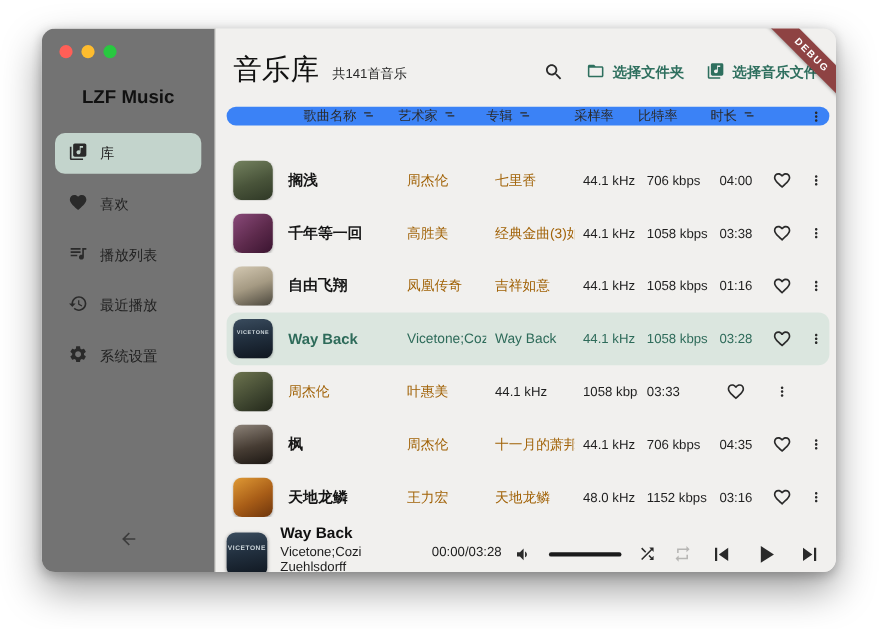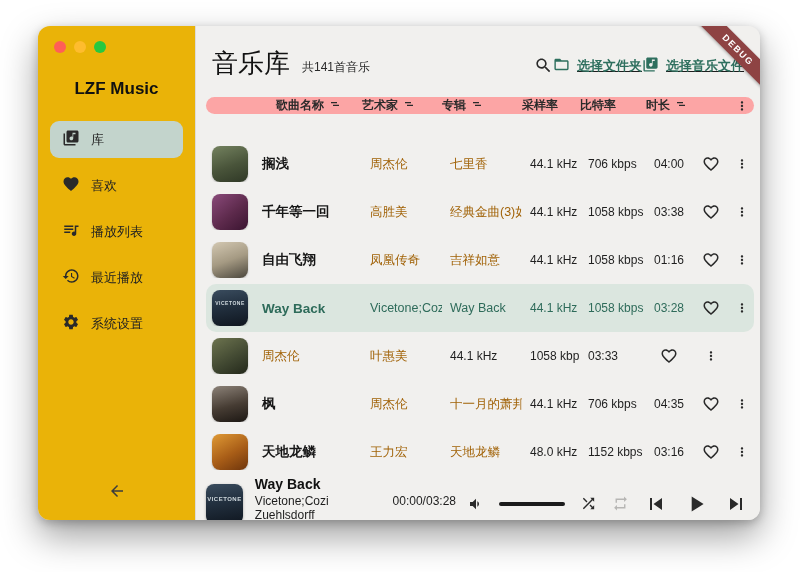--- a/index.html
+++ b/index.html
@@ -9,21 +9,21 @@
     -webkit-font-smoothing:antialiased;
   }
   .window{
     position:absolute;left:38px;top:26px;width:722px;height:494px;
     background:#f0efed;border-radius:12px;overflow:hidden;
     box-shadow:0 16px 36px rgba(0,0,0,.38),0 3px 10px rgba(0,0,0,.22);
     display:flex;
   }
   
   .sidebar{
-    width:157px;flex:0 0 157px;background:#eab308;border-right:1px solid #dddcd9;
+    width:157px;flex:0 0 157px;background:#737373;border-right:1px solid #dddcd9;
     position:relative;display:flex;flex-direction:column;
   }
   .traffic{display:flex;gap:8px;padding:15px 0 0 16px;}
   .tl{width:12px;height:12px;border-radius:50%;}
   .tl.red{background:#ff5f57;}
   .tl.yellow{background:#febc2e;}
   .tl.green{background:#28c840;}
   .app-title{font-size:17px;font-weight:bold;text-align:center;margin:26px 0 22px 0;color:#111;}
   .nav{display:flex;flex-direction:column;gap:9px;padding:0 12px;}
   .nav-item{
@@ -38,31 +38,31 @@
   
   .main{flex:1;position:relative;display:flex;flex-direction:column;background:#f1f0ee;}
   .ribbon{
     position:absolute;top:15px;right:-30px;transform:rotate(45deg);
     background:#8e4343;color:#fff;font-size:9px;font-weight:bold;letter-spacing:1.5px;
     padding:4px 34px;box-shadow:0 1px 3px rgba(0,0,0,.3);z-index:9;
   }
   .main-header{display:flex;align-items:center;padding:20px 18px 10px 16px;}
   .page-title{font-size:26px;font-weight:normal;color:#121212;}
   .page-subtitle{font-size:12px;color:#2a2a2a;margin-left:12px;margin-top:8px;}
-  .header-actions{margin-left:auto;display:flex;align-items:center;margin-top:4px;text-decoration:underline;}
+  .header-actions{margin-left:auto;display:flex;align-items:center;gap:20px;margin-top:4px;}
   .action-btn{display:flex;align-items:center;gap:7px;font-size:13px;font-weight:600;color:#2e6f5e;cursor:default;}
   
   .grid{
     display:grid;
     grid-template-columns:48px 108px 80px 80px 58px 66px 46px 38px 24px;
     align-items:center;
   }
   .thead{
-    margin:6px 8px 0 10px;background:#fca5a5;border-radius:9px;height:31px;
-    font-size:12px;font-weight:700;color:#2b2b2b;
+    margin:6px 8px 0 10px;background:#3b82f6;border-radius:9px;height:31px;
+    font-size:12px;font-weight:400;color:#2b2b2b;
   }
   .thead .th{display:flex;align-items:center;gap:5px;}
   .th-title{grid-column:1 / span 2;padding-left:70px;}
   .thead .th-more{justify-content:center;}
   .tbody{padding:8px 8px 0 10px;margin-top:18px;}
   .row{height:48px;border-radius:10px;}
   .row .cell{padding-left:8px;overflow:hidden;white-space:nowrap;}
   .row .c-art{padding-left:6px;}
   .art{width:36px;height:36px;border-radius:8px;position:relative;overflow:hidden;box-shadow:0 1px 2px rgba(0,0,0,.25);}
   .art-label{

